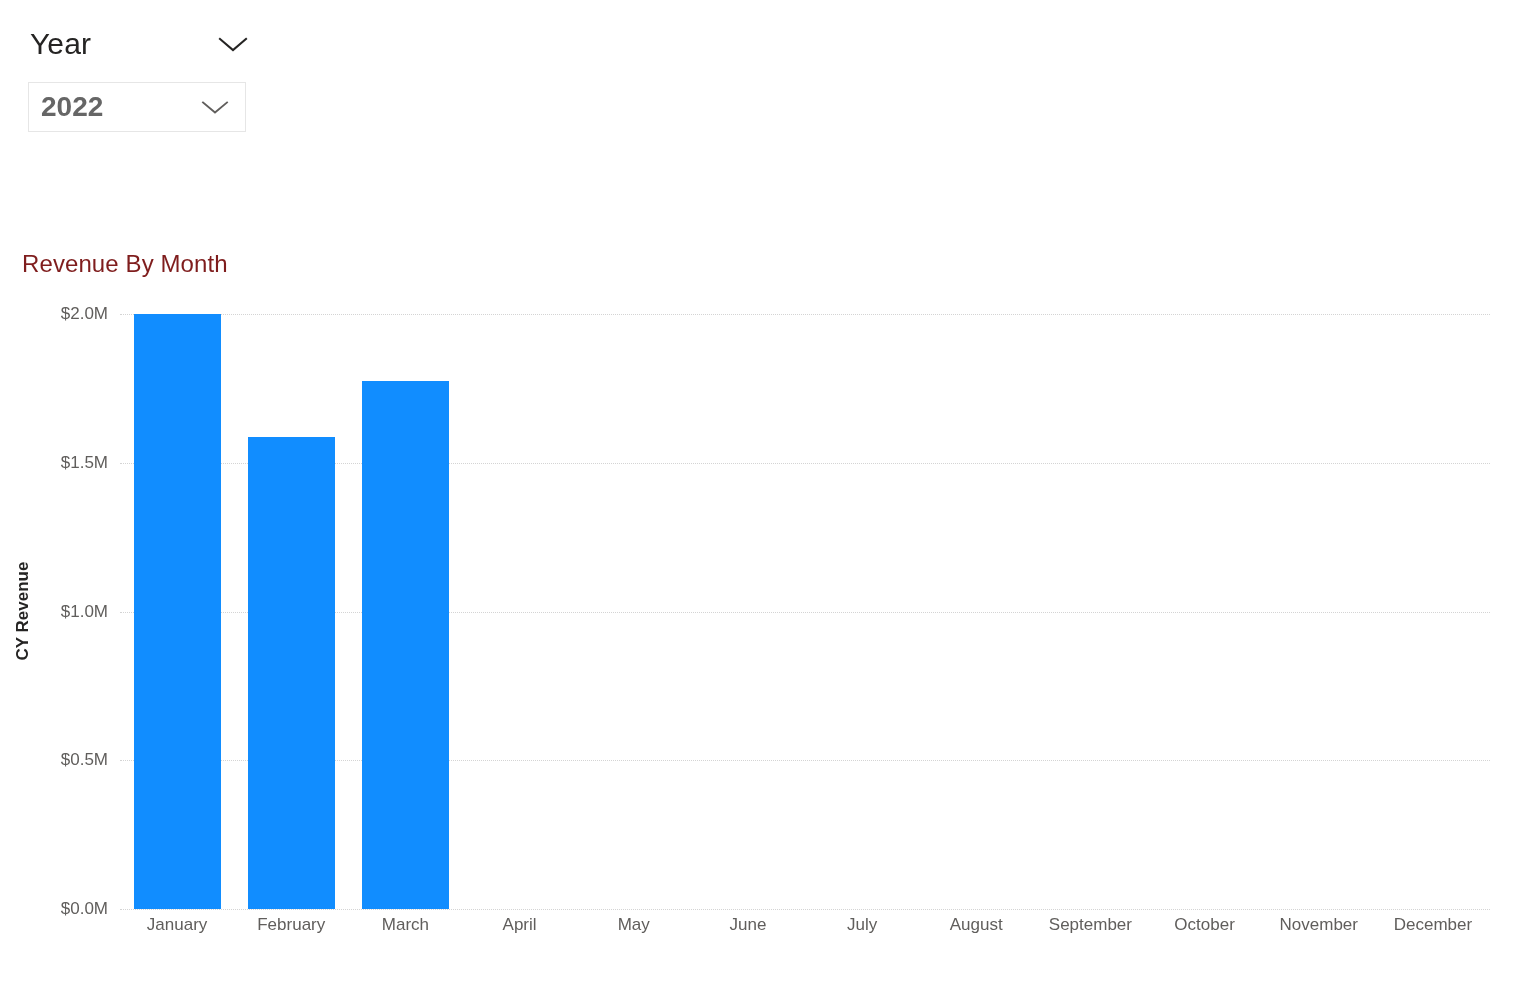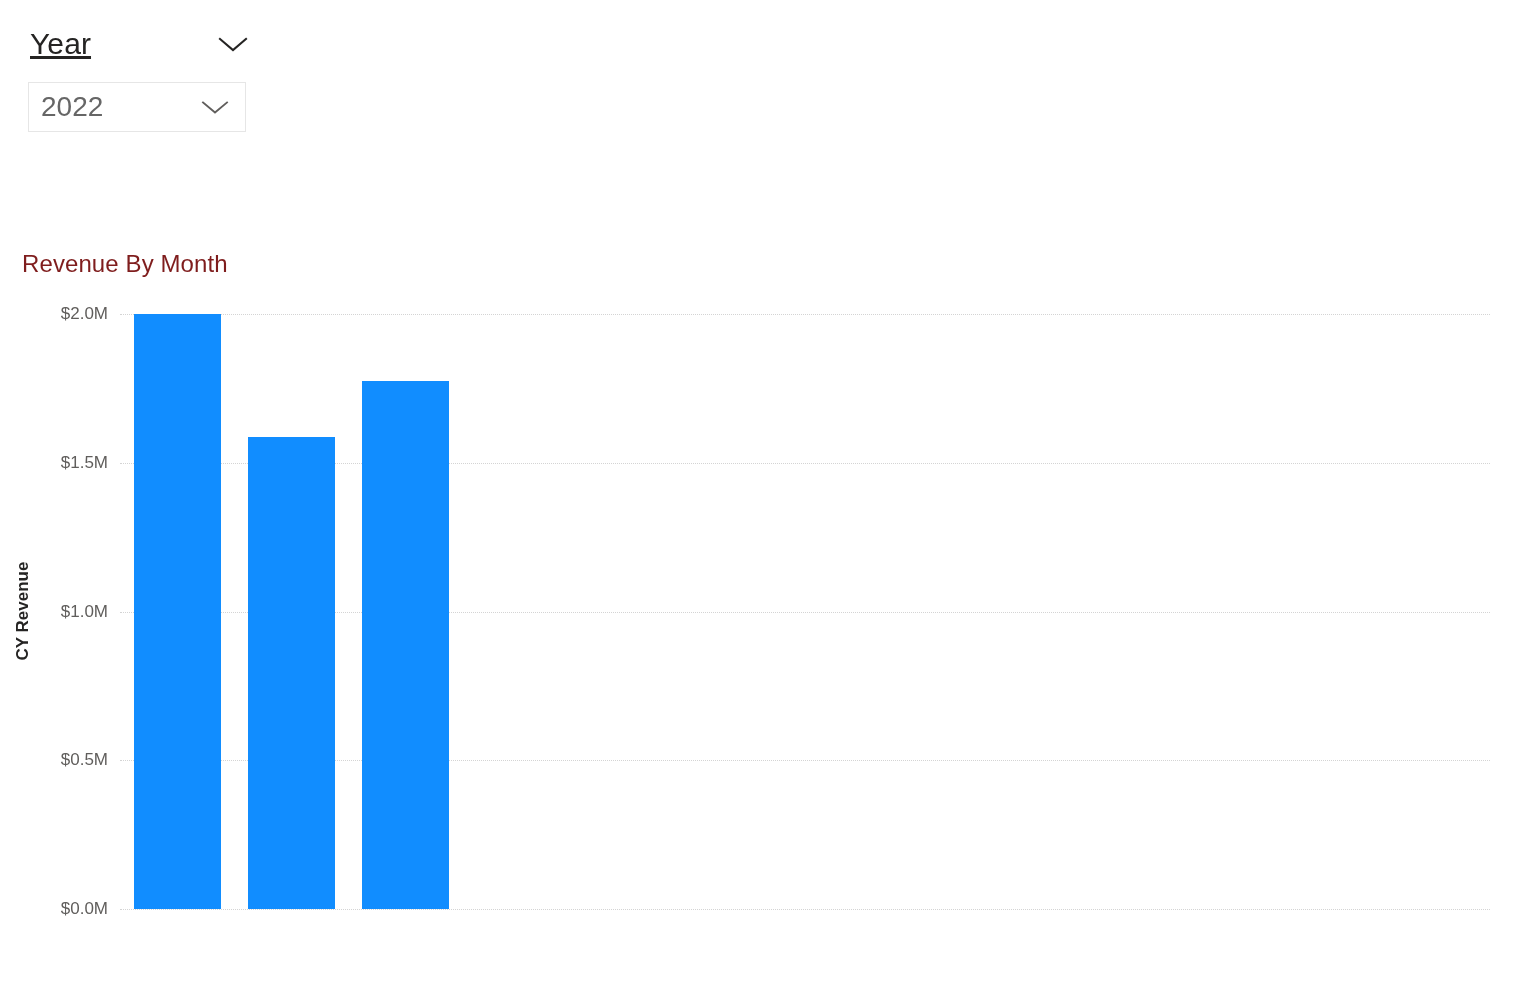--- a/index.html
+++ b/index.html
@@ -31,21 +31,20 @@
     justify-content: space-between;
     height: 44px;
     padding: 0 8px 0 2px;
   }
   .slicer-title {
     font-size: 30px;
     color: #252423;
     font-weight: 400;
     letter-spacing: 0.1px;
     line-height: 1;
-    text-decoration: underline;
   }
   .chev {
     display: block;
     width: 34px;
     height: 20px;
     flex: none;
   }
   .chev svg { display: block; width: 100%; height: 100%; overflow: visible; }
   .chev path {
     fill: none;
@@ -65,21 +64,21 @@
     display: flex;
     align-items: center;
     justify-content: space-between;
     padding: 0 14px 0 12px;
     cursor: pointer;
   }
   .slicer-value {
     font-size: 28px;
     color: #666666;
     line-height: 1;
-    font-weight: 400;
+    font-weight: 700;
   }
   .slicer-box .chev path { stroke: #605e5c; stroke-width: 1.9; }
   .slicer-box .chev { width: 32px; height: 18px; }
 
   
   .visual {
     position: absolute;
     left: 0;
     top: 0;
     width: 1536px;
@@ -215,15 +214,29 @@
         <div class="gridline" style="top: 0px;"></div>
         <div class="ylabel-txt" style="top: 0px;">$2.0M</div>
       </div>
     <div class="bars" id="bars">
         <div class="bar" style="left: 13.5833px; width: 87px; height: 595px; background: rgb(17, 141, 255);"></div>
         <div class="bar" style="left: 127.75px; width: 87px; height: 471.835px; background: rgb(17, 141, 255);"></div>
         <div class="bar" style="left: 241.917px; width: 87px; height: 528.062px; background: rgb(17, 141, 255);"></div>
       </div>
   </div>
 
+  <div class="xlabels" id="xlabels">
+      <div class="xlabel" style="left: 57.0833px;">January</div>
+      <div class="xlabel" style="left: 171.25px;">February</div>
+      <div class="xlabel" style="left: 285.417px;">March</div>
+      <div class="xlabel" style="left: 399.583px;">April</div>
+      <div class="xlabel" style="left: 513.75px;">May</div>
+      <div class="xlabel" style="left: 627.917px;">June</div>
+      <div class="xlabel" style="left: 742.083px;">July</div>
+      <div class="xlabel" style="left: 856.25px;">August</div>
+      <div class="xlabel" style="left: 970.417px;">September</div>
+      <div class="xlabel" style="left: 1084.58px;">October</div>
+      <div class="xlabel" style="left: 1198.75px;">November</div>
+      <div class="xlabel" style="left: 1312.92px;">December</div>
+    </div>
 
   <div class="axis-title-y">CY Revenue</div>
 </div>
 
 </body></html>

